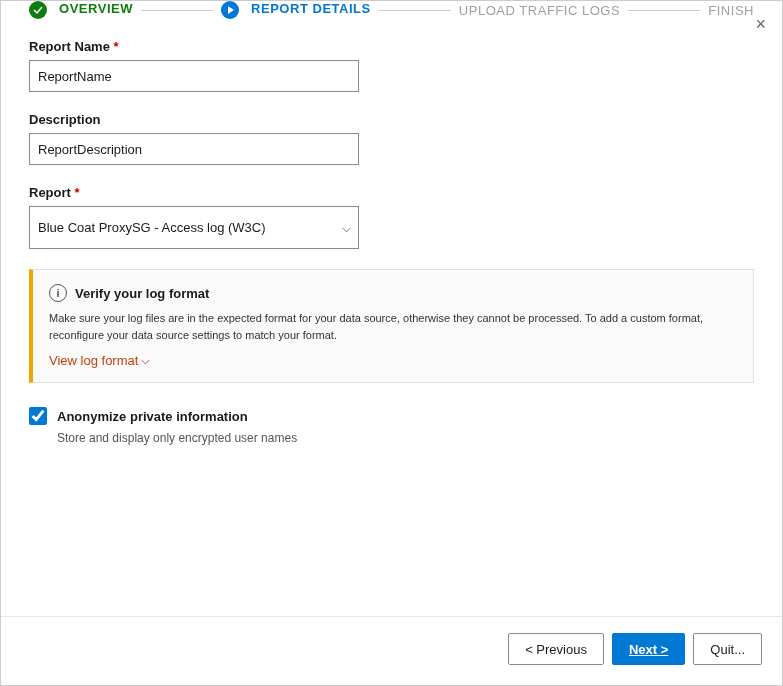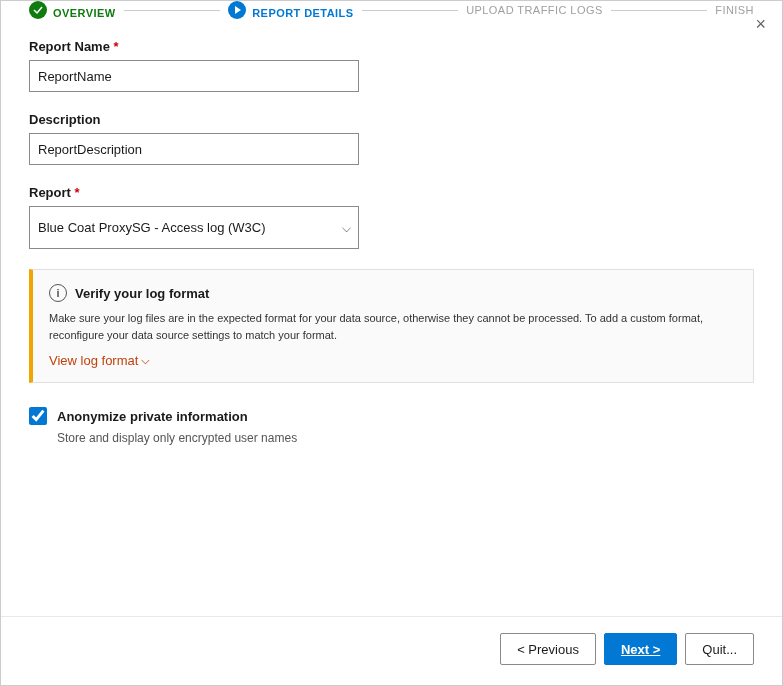--- a/index.html
+++ b/index.html
@@ -63,23 +63,23 @@
       line-height: 1;
     }
     
     .stepper {
       display: flex;
       align-items: center;
       padding: 0 28px 20px 28px;
     }
     .step {
       display: flex;
-      align-items: flex-end;
-      gap: 6px;
-      font-size: 11px;
+      align-items: flex-start;
+      gap: 12px;
+      font-size: 13px;
       font-weight: 600;
       letter-spacing: 0.04em;
     }
     .step-icon {
       width: 18px;
       height: 18px;
       border-radius: 50%;
       display: flex;
       align-items: center;
       justify-content: center;
@@ -221,21 +221,21 @@
     .checkbox-desc {
       font-size: 12px;
       color: #555;
       margin-left: 28px;
     }
     
     .dialog-footer {
       display: flex;
       align-items: center;
       justify-content: flex-end;
-      padding: 16px 28px 20px 28px;
+      padding: 16px 20px 20px 28px;
       gap: 8px;
       border-top: 1px solid #e8e8e8;
     }
     .btn {
       height: 32px;
       padding: 0 16px;
       font-size: 13px;
       cursor: pointer;
       border-radius: 2px;
     }

